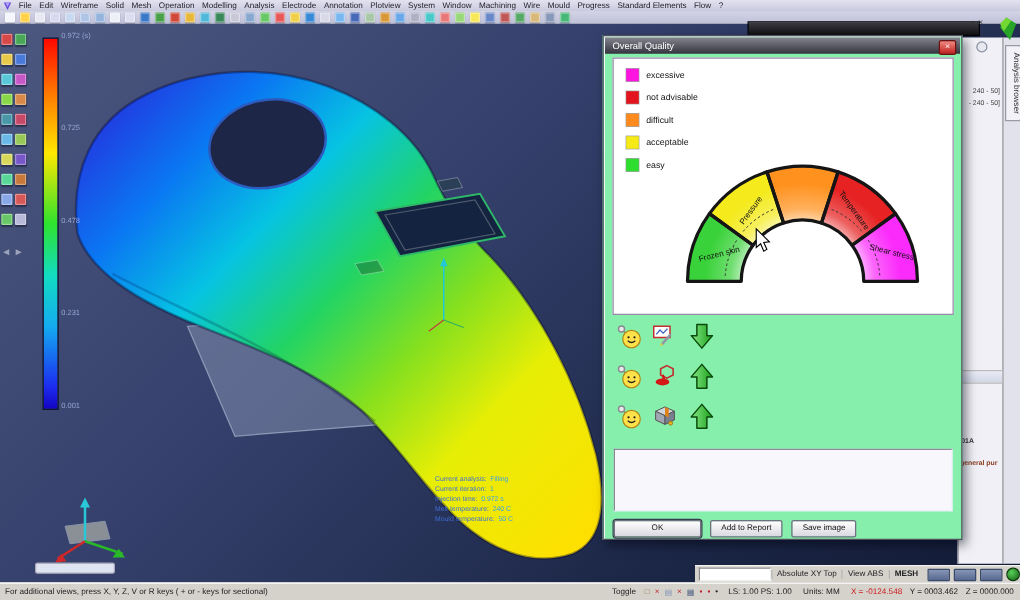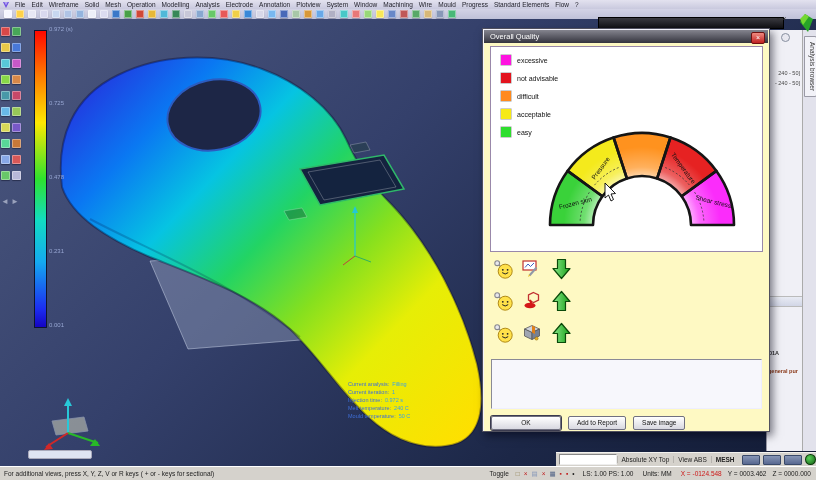--- a/index.html
+++ b/index.html
@@ -37,21 +37,21 @@
   .rmat1{position:absolute;left:2px;top:320px;font-weight:bold;color:#333;}
   .rmat2{position:absolute;left:1px;top:338px;font-weight:bold;color:#8a3818;}
   .rrail{position:absolute;left:802px;top:30px;width:14px;height:421px;z-index:12;background:#e2e2ec;border-left:1px solid #aaa;box-sizing:border-box;}
   .rtab{position:absolute;left:1px;top:6px;width:11px;padding:5px 0;background:#f2f2f8;border:1px solid #9a9aa6;border-radius:0 2px 2px 0;
         writing-mode:vertical-rl;font-size:6.5px;color:#333;text-align:center;}
   .minictl{position:absolute;left:777px;top:15px;z-index:13;font-size:7px;color:#333;display:flex;gap:3px;align-items:center;}
   .vlogo{position:absolute;left:796px;top:13px;z-index:13;}
   .gearicon{position:absolute;left:781px;top:33px;z-index:13;width:7px;height:7px;border:1.4px solid #8890a0;border-radius:50%;background:#e8e8f0;}
   .miniframe{position:absolute;left:28px;top:450px;width:62px;height:7px;background:#dfe4f2;border:1px solid #aab;border-radius:2px;z-index:8;}
   
-  .dialog{position:absolute;left:482px;top:28px;width:288px;height:404px;z-index:30;background:#fef9c3;
+  .dialog{position:absolute;left:482px;top:28px;width:288px;height:404px;z-index:30;background:#86efac;
           border:1px solid #50505e;box-shadow:3px 4px 8px rgba(0,0,15,.5),inset 1px 1px 0 #f2f2fa;box-sizing:border-box;}
   .dlg-title{position:absolute;left:1px;top:1px;right:1px;height:13px;background:linear-gradient(180deg,#84848e,#34343e);
              color:#fff;font-size:7.5px;display:flex;align-items:center;padding-left:6px;box-sizing:border-box;}
   .dlg-close{position:absolute;right:3px;top:2px;width:12px;height:10px;background:linear-gradient(180deg,#f08a80,#c02020);
              border:1px solid #701010;border-radius:2px;color:#fff;font-size:7px;line-height:9px;text-align:center;cursor:default;}
   .dlg-panel{position:absolute;left:7px;top:17px;width:273px;height:206px;background:#fff;border:1px solid #98a;box-sizing:border-box;}
   .legend{position:absolute;left:10px;top:8px;display:flex;flex-direction:column;gap:8px;}
   .lg-row{display:flex;align-items:center;gap:6px;font-size:7px;color:#111;}
   .lg-sq{width:10px;height:10px;box-shadow:0 0 0 .5px #999;}
   .gauge-wrap{position:absolute;left:35px;top:40px;}

